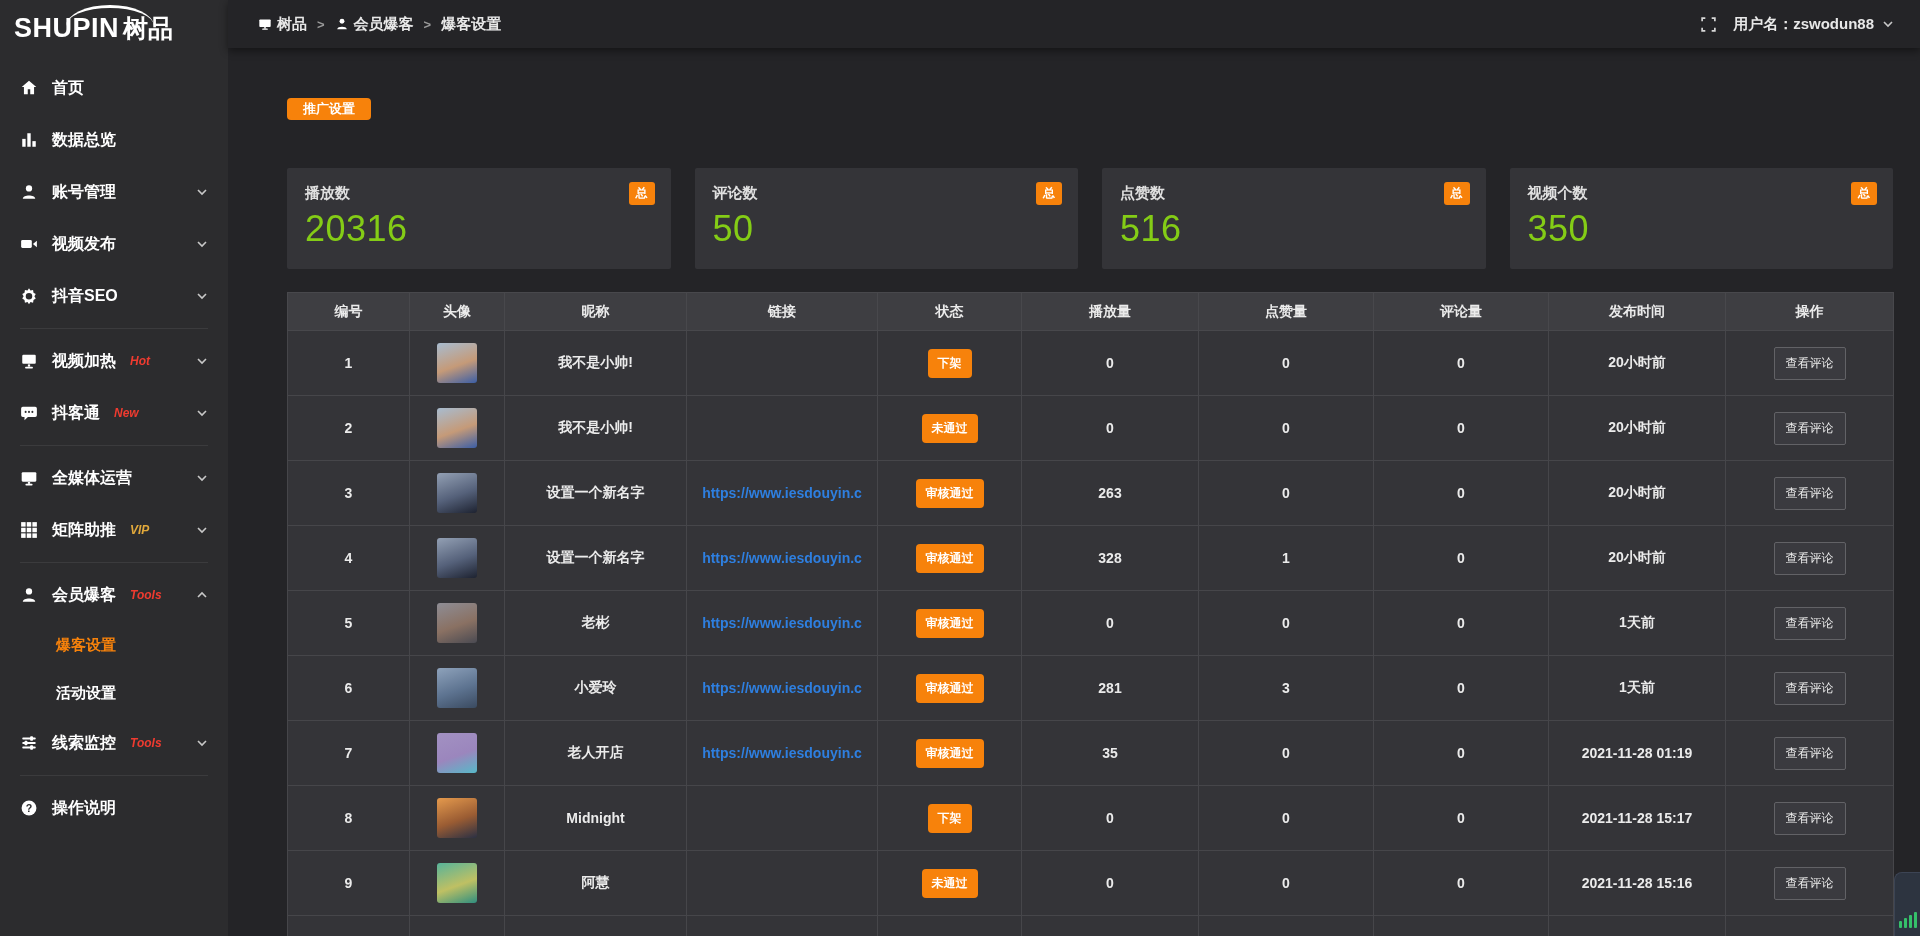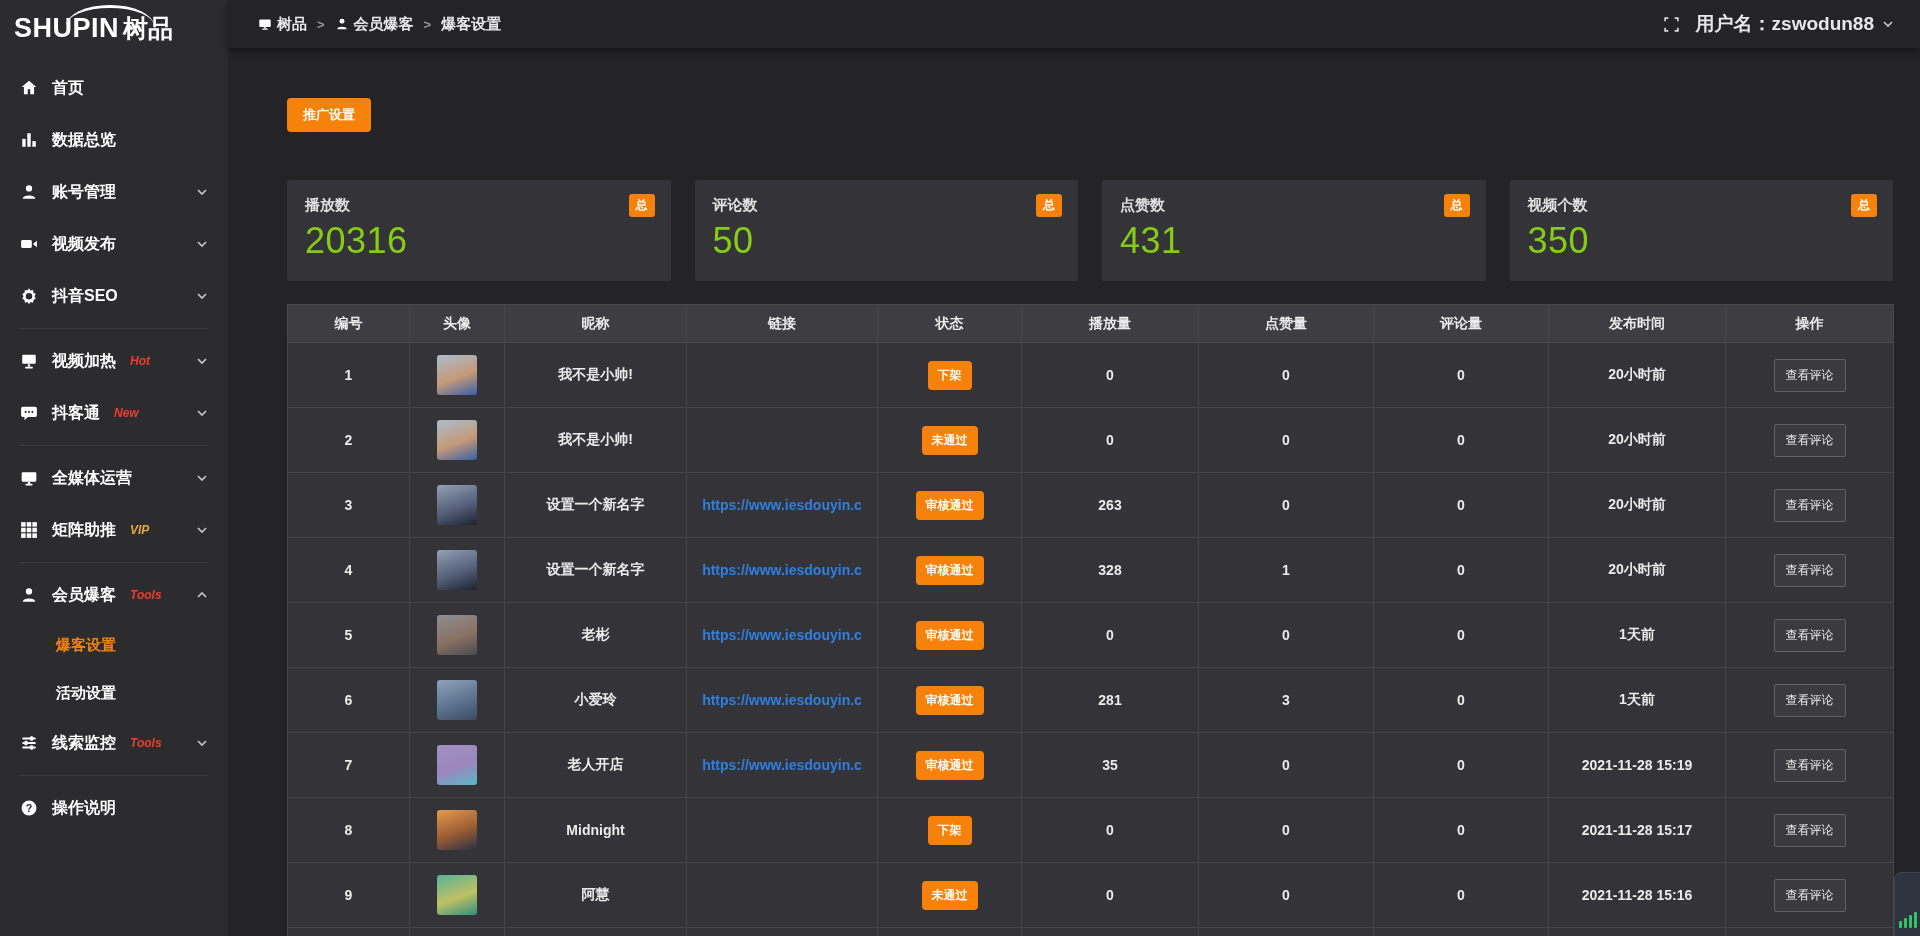--- a/index.html
+++ b/index.html
@@ -28,29 +28,29 @@
 
   
   .main{flex:1;display:flex;flex-direction:column;min-width:0;}
   .topbar{height:48px;min-height:48px;display:flex;align-items:center;padding:0 26px 0 30px;background:#242427;
           box-shadow:0 3px 8px rgba(0,0,0,.45);position:relative;z-index:2;}
   .breadcrumb{display:flex;align-items:center;gap:10px;color:#e8e8e8;font-size:15px;font-weight:bold;}
   .crumb{display:flex;align-items:center;gap:5px;}
   .crumb-icon{display:inline-flex;}
   .crumb-icon svg{width:14px;height:14px;}
   .crumb-sep{color:#9a9a9a;font-size:13px;}
-  .topbar-right{margin-left:auto;display:flex;align-items:center;gap:16px;color:#e8e8e8;font-size:19px;font-weight:bold;text-align:center;}
+  .topbar-right{margin-left:auto;display:flex;align-items:center;gap:16px;color:#e8e8e8;font-size:15px;font-weight:bold;text-align:center;}
   .fs-icon{display:inline-flex;cursor:pointer;}
   .fs-icon svg{width:17px;height:17px;}
   .user-chev{display:inline-flex;margin-left:-8px;}
   .user-chev svg{width:12px;height:12px;}
 
   
   .content{flex:1;position:relative;overflow:hidden;padding:50px 27px 0 59px;box-sizing:border-box;background:#242427;}
-  .promo-btn{background:#f7820b;border:none;color:#fff;font-size:13px;font-weight:bold;height:34px;padding:0 16px;
+  .promo-btn{background:#f7820b;border:none;color:#fff;font-size:13px;font-weight:bold;height:22px;padding:0 16px;
              border-radius:4px;cursor:pointer;font-family:inherit;display:block;}
   .cards{display:flex;gap:24px;margin-top:48px;}
   .stat-card{flex:1;background:#343438;height:101px;box-sizing:border-box;padding:16px 18px;position:relative;border-radius:2px;}
   .stat-label{color:#e0e0e0;font-size:15px;font-weight:bold;}
   .total-badge{position:absolute;top:14px;right:16px;background:#f7820b;color:#fff;font-size:12px;font-weight:bold;
                padding:3px 7px;border-radius:3px;}
   .stat-value{color:#84cc16;font-size:36px;margin-top:5px;letter-spacing:.5px;}
 
   
   .data-table{width:100%;margin-top:23px;border-collapse:collapse;table-layout:fixed;background:#343438;}
@@ -326,21 +326,21 @@
             <div class="stat-value">20316</div>
           </div>
           <div class="stat-card">
             <div class="stat-label">评论数</div>
             <span class="total-badge" style="background: rgb(247, 130, 11);">总</span>
             <div class="stat-value">50</div>
           </div>
           <div class="stat-card">
             <div class="stat-label">点赞数</div>
             <span class="total-badge" style="background: rgb(247, 130, 11);">总</span>
-            <div class="stat-value">431</div>
+            <div class="stat-value">516</div>
           </div>
           <div class="stat-card">
             <div class="stat-label">视频个数</div>
             <span class="total-badge" style="background: rgb(247, 130, 11);">总</span>
             <div class="stat-value">350</div>
           </div>
         </div>
 
       <table class="data-table">
         <colgroup>
@@ -458,21 +458,21 @@
               <td>7</td>
               <td>
                 <div class="avatar" style="background: linear-gradient(160deg, rgb(162, 145, 194) 0%, rgb(155, 134, 189) 55%, rgb(87, 185, 201) 100%);"></div>
               </td>
               <td>老人开店</td>
               <td class="cell-link"><a class="video-link" href="#" style="color: rgb(46, 127, 224);">https://www.iesdouyin.c</a></td>
               <td><span class="status-badge" style="background: rgb(247, 130, 11);">审核通过</span></td>
               <td>35</td>
               <td>0</td>
               <td>0</td>
-              <td>2021-11-28 15:19</td>
+              <td>2021-11-28 01:19</td>
               <td><button class="view-btn">查看评论</button></td>
             </tr>
             <tr>
               <td>8</td>
               <td>
                 <div class="avatar" style="background: linear-gradient(160deg, rgb(229, 154, 77) 0%, rgb(154, 92, 51) 55%, rgb(42, 48, 68) 100%);"></div>
               </td>
               <td>Midnight</td>
               <td class="cell-link"></td>
               <td><span class="status-badge" style="background: rgb(247, 130, 11);">下架</span></td>

